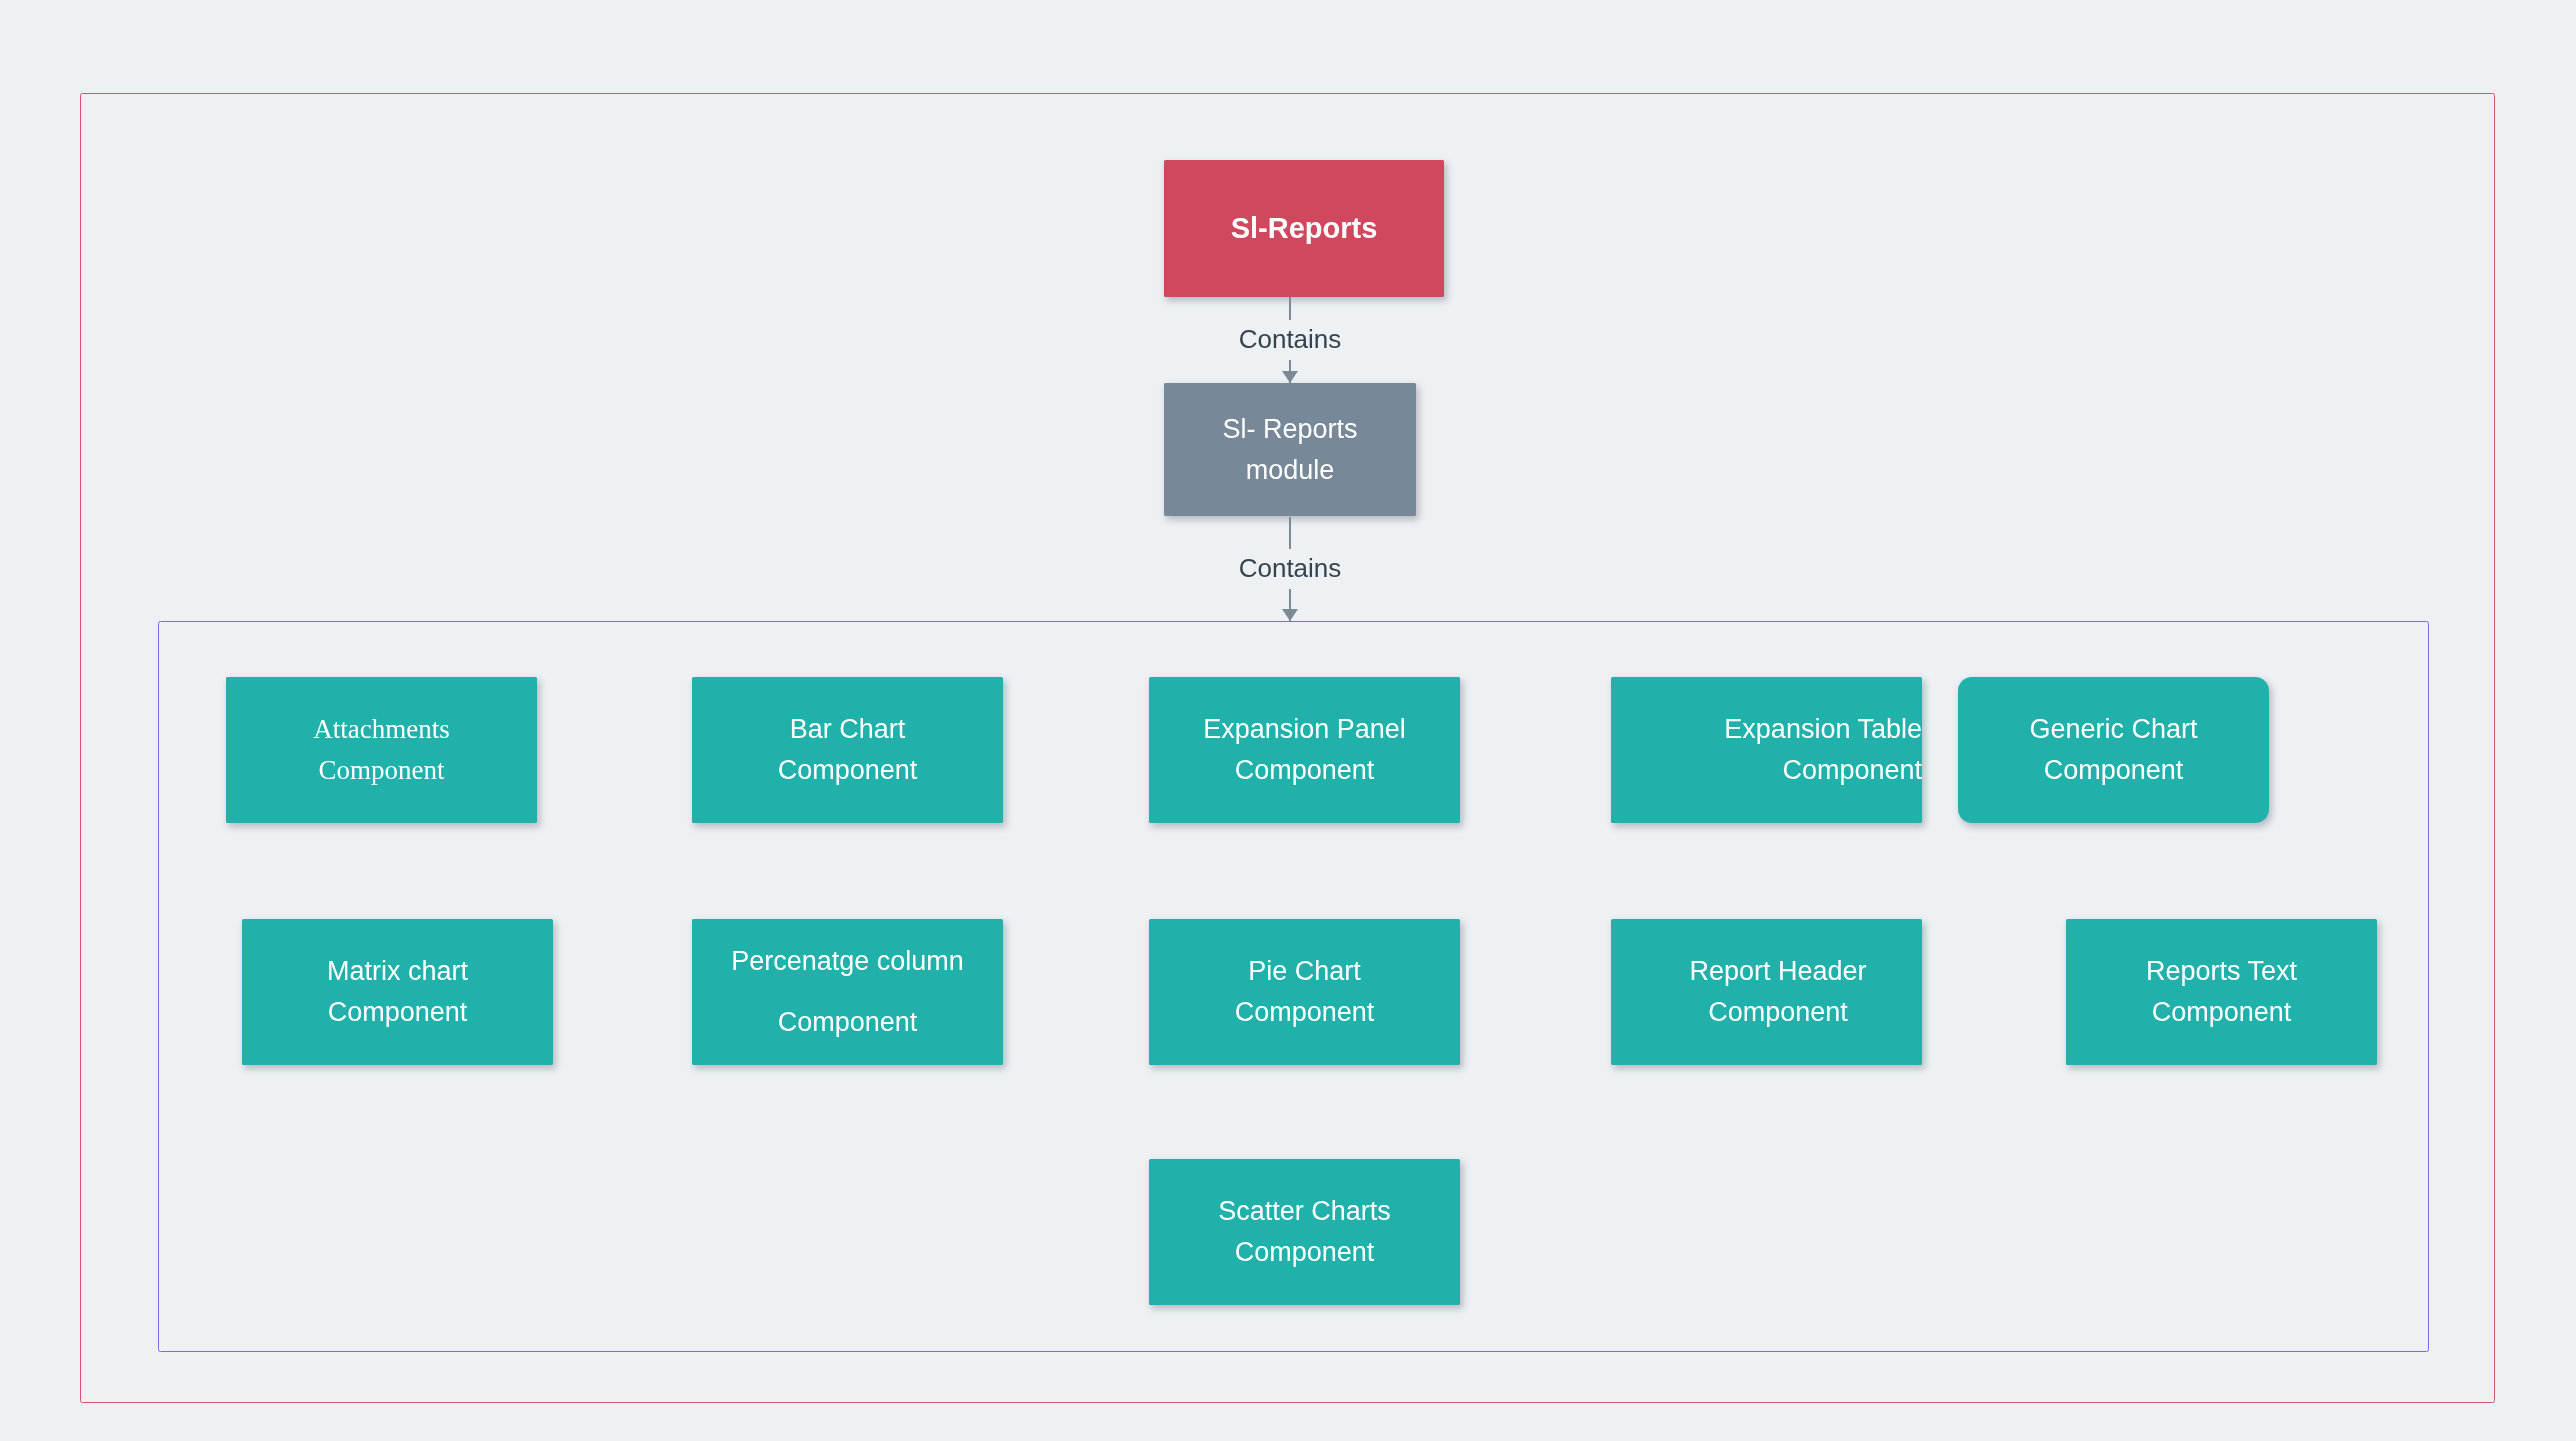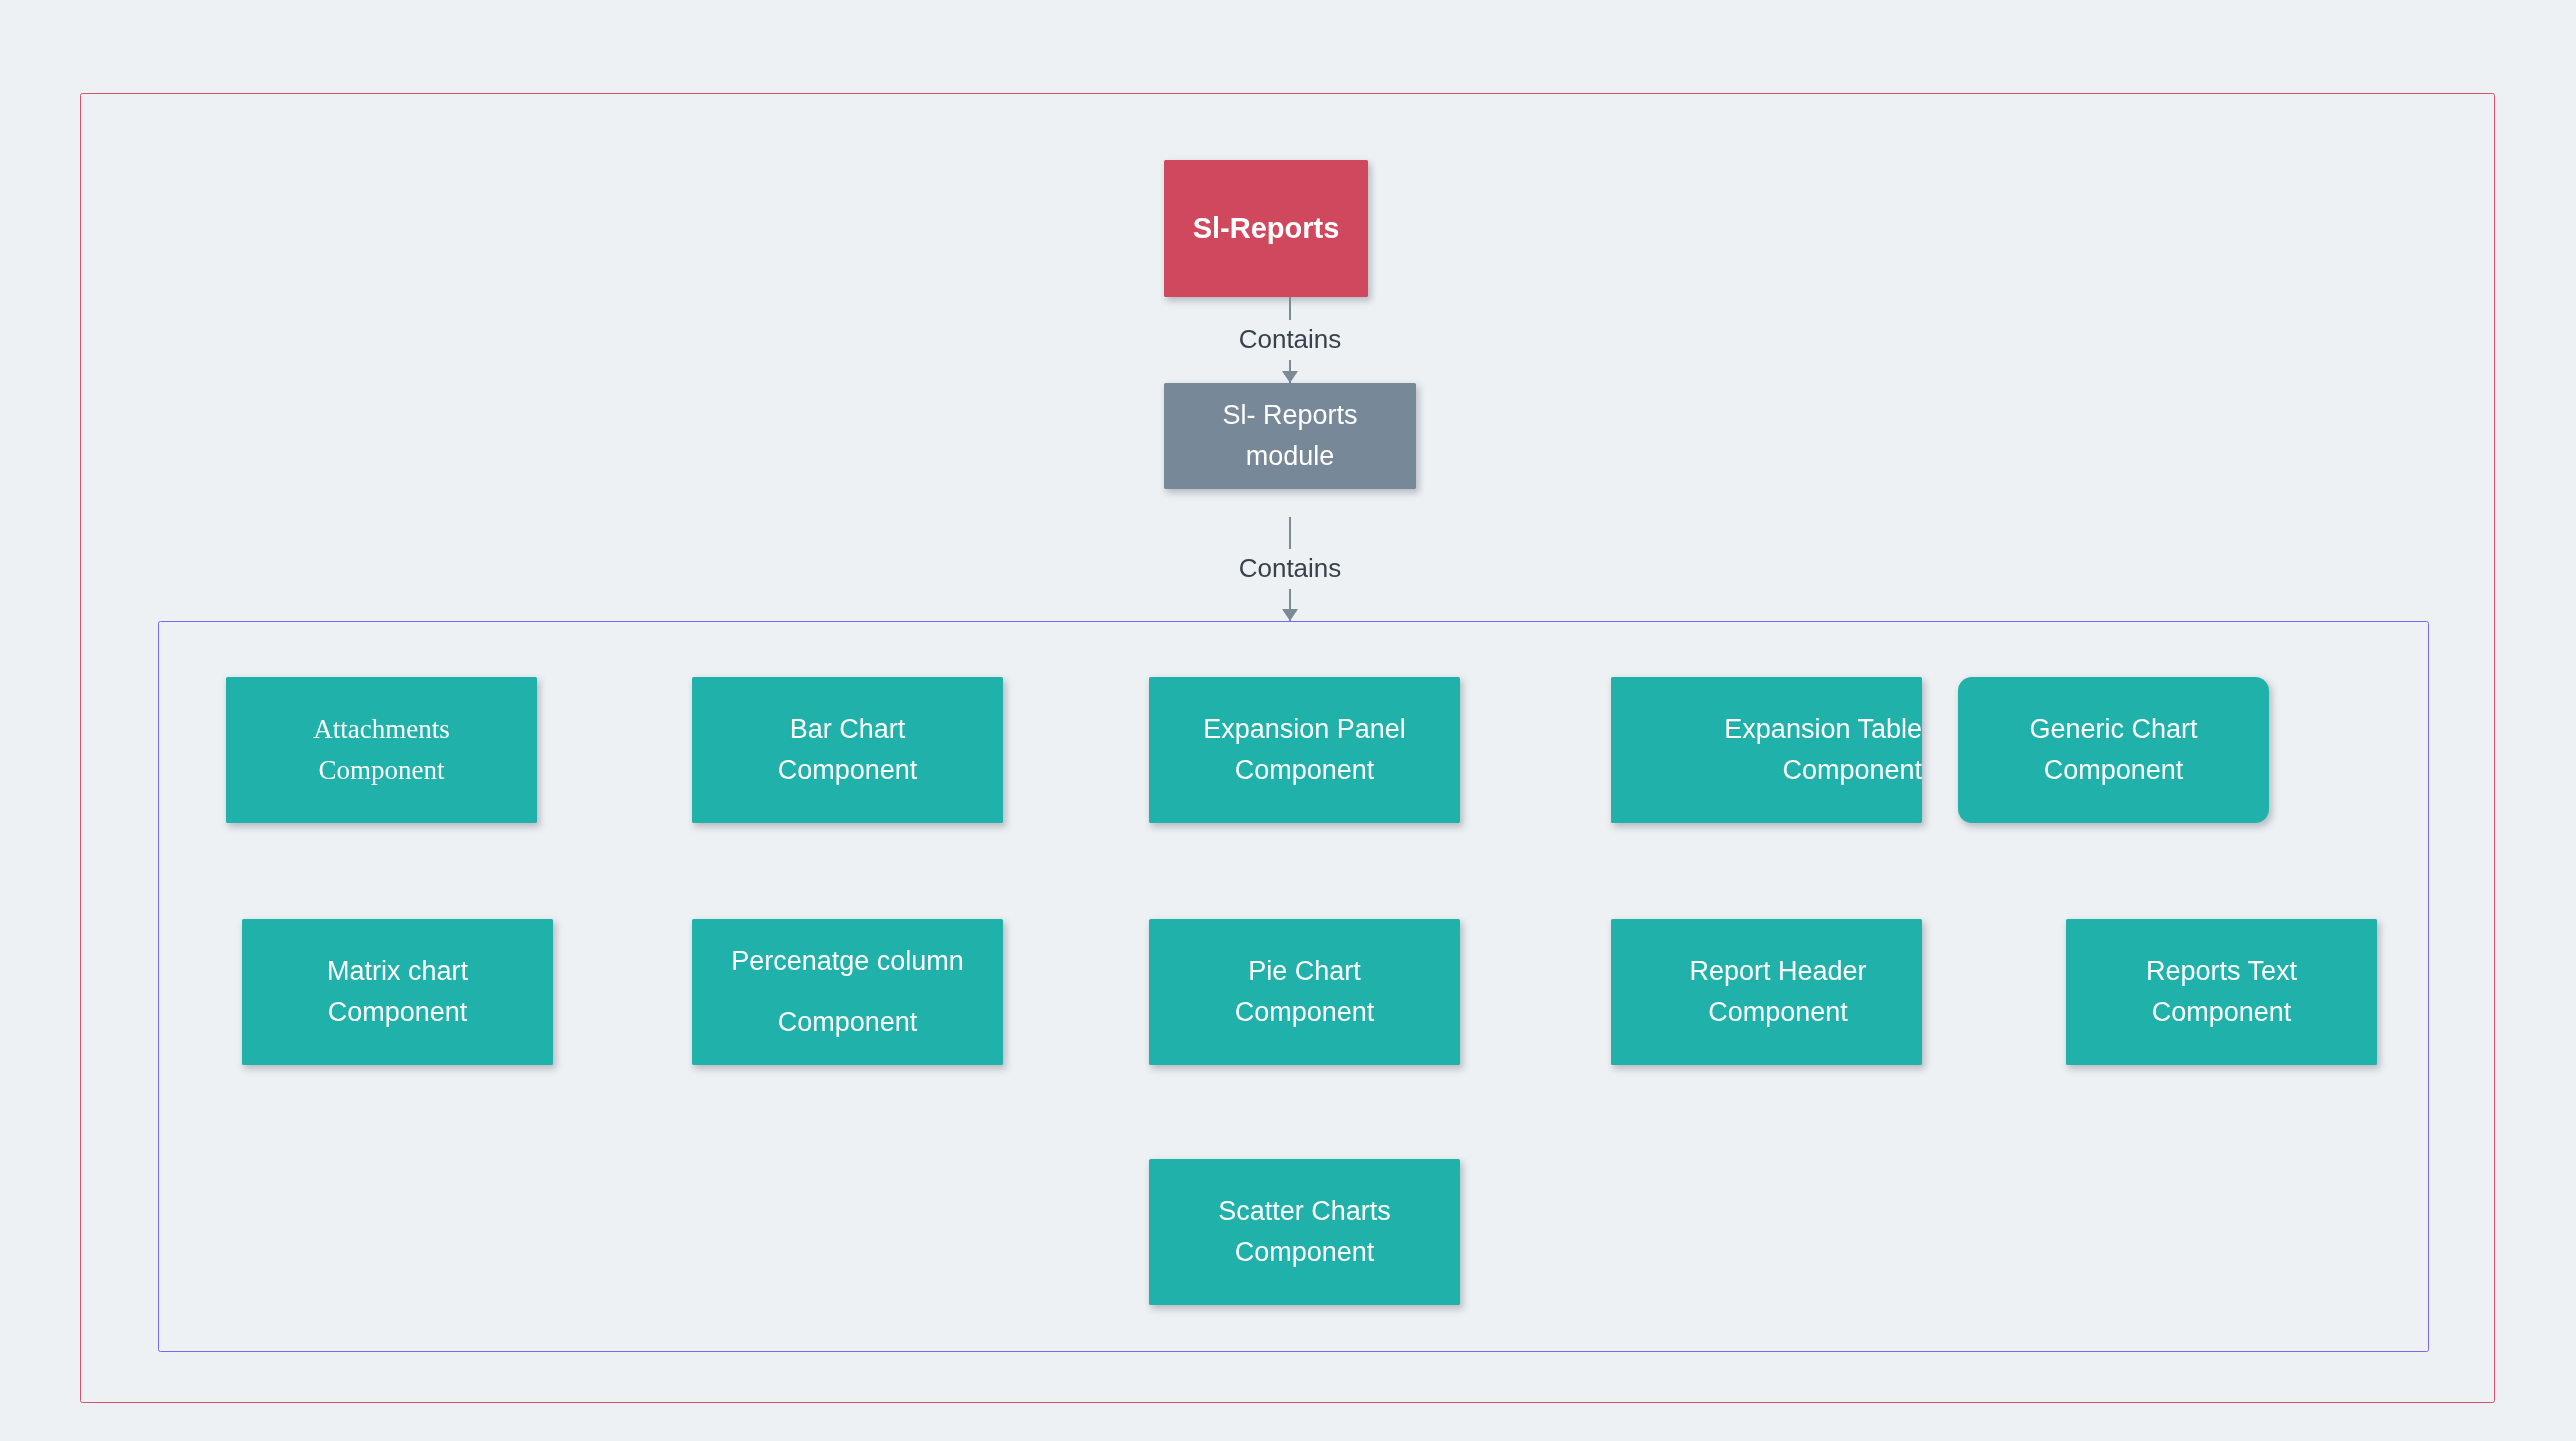--- a/index.html
+++ b/index.html
@@ -43,30 +43,30 @@
     text-align: center;
     color: var(--node-text, #ffffff);
     font-size: 27px;
     line-height: 41px;
     border-radius: 1.6px;
     box-shadow: 2.4px 3.2px 7.2px rgba(55, 65, 80, 0.30);
   }
 
   .root-node {
     left: 1164px; top: 160px;
-    width: 204px; height: 137px;
+    width: 280px; height: 137px;
     background: var(--root-node-fill, #d0485d);
     font-weight: bold;
     font-size: 29px;
     text-align: right;
   }
 
   .module-node {
     left: 1164px; top: 383px;
-    width: 252px; height: 106px;
+    width: 252px; height: 133px;
     background: var(--module-node-fill, #778899);
   }
 
   .component {
     width: 311px; height: 146px;
     background: var(--component-node-fill, #20b2aa);
   }
 
   .connector {
     position: absolute;

